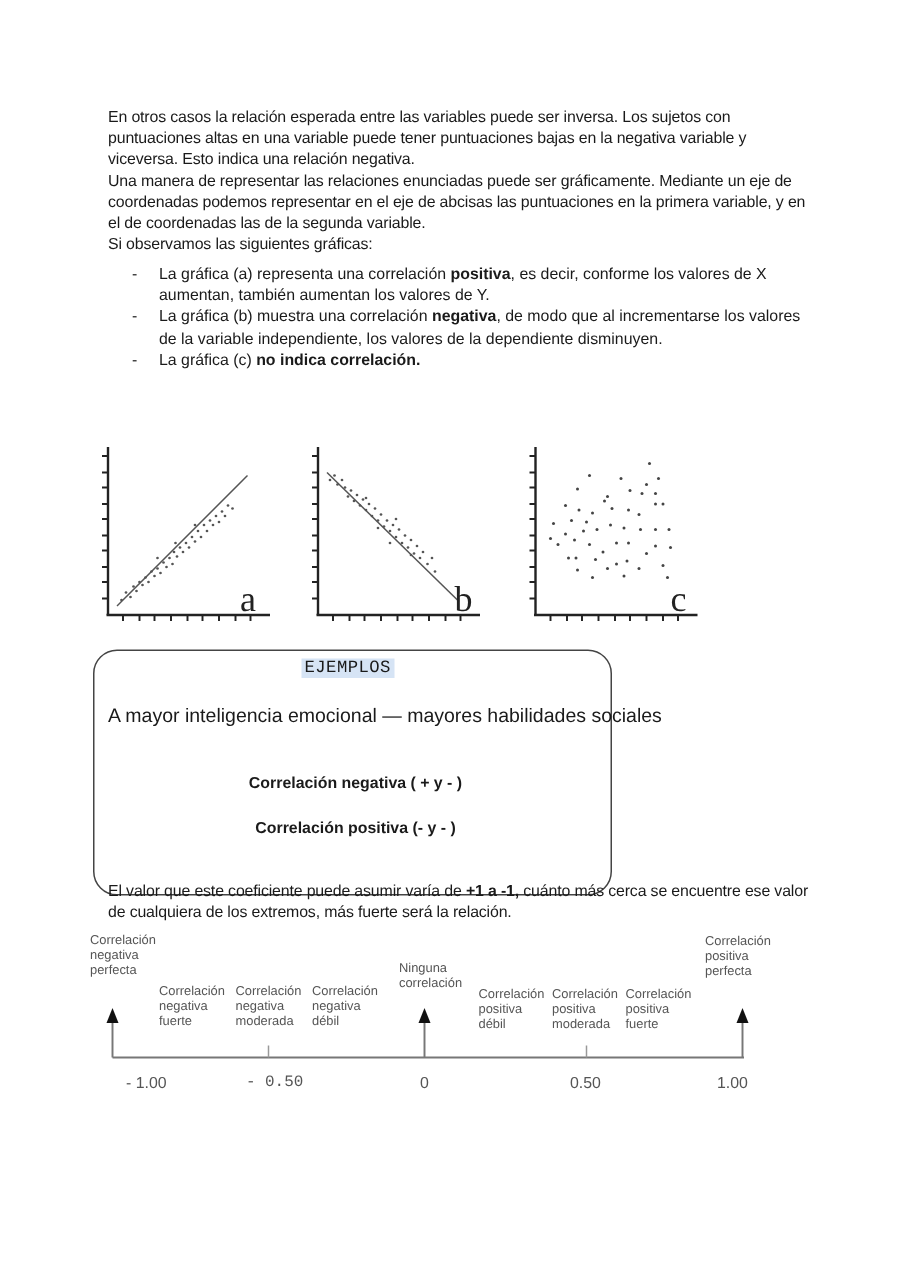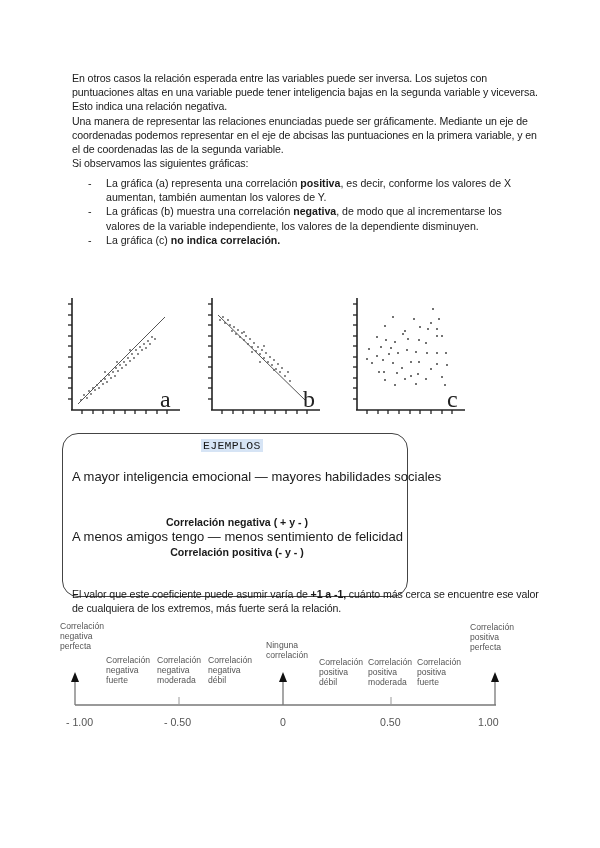--- a/index.html
+++ b/index.html
@@ -16,33 +16,33 @@
   .ej-title { position:absolute; left:138px; top:5px; font-family:"Liberation Mono", monospace; font-size:11.5px; background:#d6e4f5; padding:0 2px; letter-spacing:0.3px; }
   .ej-line { position:absolute; left:9px; width:330px; font-size:13px; line-height:14px; white-space:nowrap; }
   .ej-bold { position:absolute; width:330px; left:9px; text-align:center; font-weight:bold; font-size:10.6px; line-height:14px; }
   .scale-label { position:absolute; font-size:8.6px; line-height:10px; color:#555; }
   .scale-value { position:absolute; font-size:10.6px; color:#555; top:716px; }
 </style>
 </head>
 <body>
 
 <div class="para" style="top:71px;">
-  <p>En otros casos la relación esperada entre las variables puede ser inversa. Los sujetos con puntuaciones altas en una variable puede tener inteligencia bajas en la segunda variable y viceversa. Esto indica una relación negativa.</p>
+  <p>En otros casos la relación esperada entre las variables puede ser inversa. Los sujetos con puntuaciones altas en una variable puede tener puntuaciones bajas en la negativa variable y viceversa. Esto indica una relación negativa.</p>
   <p>Una manera de representar las relaciones enunciadas puede ser gráficamente. Mediante un eje de coordenadas podemos representar en el eje de abcisas las puntuaciones en la primera variable, y en el de coordenadas las de la segunda variable.</p>
   <p>Si observamos las siguientes gráficas:</p>
 </div>
 
 <ul class="bullets">
   <li>
     <span class="dash">-</span>
     <span>La gráfica (a) representa una correlación </span><b>positiva</b><span>, es decir, conforme los valores de X aumentan, también aumentan los valores de Y.</span>
   </li>
   <li>
     <span class="dash">-</span>
-    <span>La gráficas (b) muestra una correlación </span><b>negativa</b><span>, de modo que al incrementarse los valores de la variable independiente, los valores de la dependiente disminuyen.</span>
+    <span>La gráfica (b) muestra una correlación </span><b>negativa</b><span>, de modo que al incrementarse los valores de la variable independiente, los valores de la dependiente disminuyen.</span>
   </li>
   <li>
     <span class="dash">-</span>
     <span>La gráfica (c) </span><b>no indica correlación.</b><span></span>
   </li>
 </ul>
 
 <svg class="plot" style="left:60px;top:292px;" width="130" height="125" viewBox="0 0 130 125">
   <g stroke="#222" stroke-width="1.6">
     <line x1="12" y1="6" x2="12" y2="118"></line>
@@ -266,21 +266,20 @@
       <circle cx="50" cy="93" r="1"></circle>
       <circle cx="100" cy="93" r="1"></circle>
   </g>
   <text x="102" y="115" font-family="Liberation Serif, serif" font-size="24" fill="#222">c</text>
 </svg>
 
 <div class="ejemplos">
   <span class="ej-title">EJEMPLOS</span>
   <div class="ej-line" style="top:36px;">A mayor inteligencia emocional — mayores habilidades sociales</div>
   <div class="ej-bold" style="top:81px;">Correlación negativa ( + y - )</div>
-  <div class="ej-line" style="top:96px;">A menos amigos tengo — menos sentimiento de felicidad</div>
   <div class="ej-bold" style="top:111px;">Correlación positiva (- y - )</div>
 </div>
 
 <div class="para" style="top:587px;">
   <span>El valor que este coeficiente puede asumir varía de </span><b>+1 a -1,</b><span> cuánto más cerca se encuentre ese valor de cualquiera de los extremos, más fuerte será la relación.</span>
 </div>
 
 <svg class="plot" style="left:0;top:660px;" width="600" height="60" viewBox="0 0 600 60">
   <line x1="75" y1="45" x2="496" y2="45" stroke="#777" stroke-width="1.3"></line>
   <line x1="75" y1="20" x2="75" y2="45" stroke="#777" stroke-width="1.3"></line>
@@ -313,17 +312,17 @@
 <div class="scale-label" style="left:368px;top:657px;white-space:pre;">Correlación
 positiva
 moderada</div>
 <div class="scale-label" style="left:417px;top:657px;white-space:pre;">Correlación
 positiva
 fuerte</div>
 <div class="scale-label" style="left:470px;top:622px;white-space:pre;">Correlación
 positiva
 perfecta</div>
 
-<div class="scale-value" style="left:66px;">- 1.00</div>
-<div class="scale-value" style="left:164px;">- 0.50</div>
+<div class="scale-value" style="left:84px;">- 1.00</div>
+<div class="scale-value" style="left:164px;font-family:Liberation Mono, monospace;">- 0.50</div>
 <div class="scale-value" style="left:280px;">0</div>
 <div class="scale-value" style="left:380px;">0.50</div>
 <div class="scale-value" style="left:478px;">1.00</div>
 
 </body></html>

